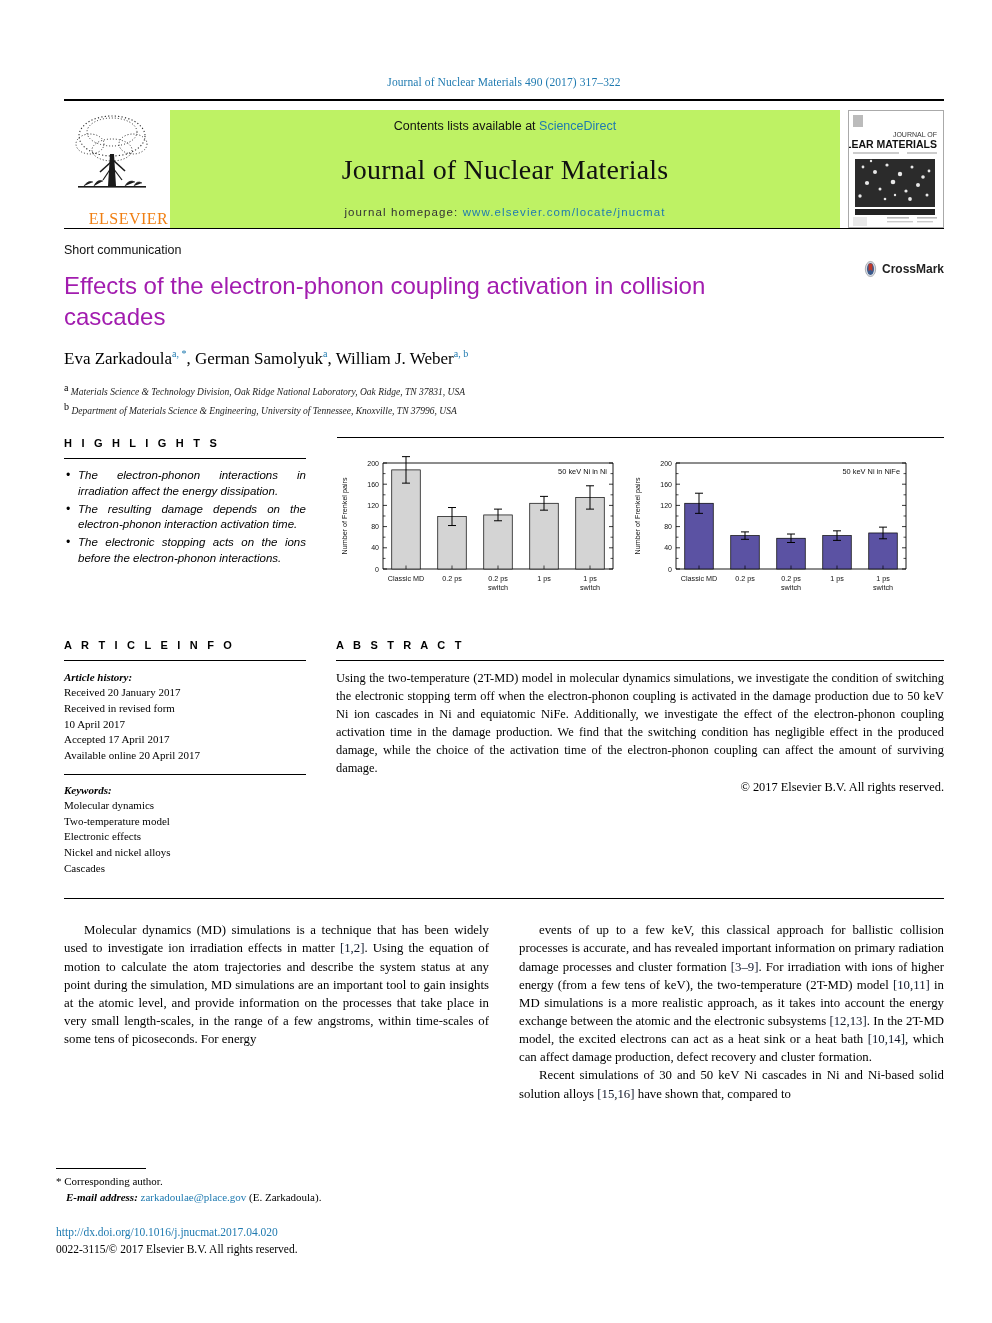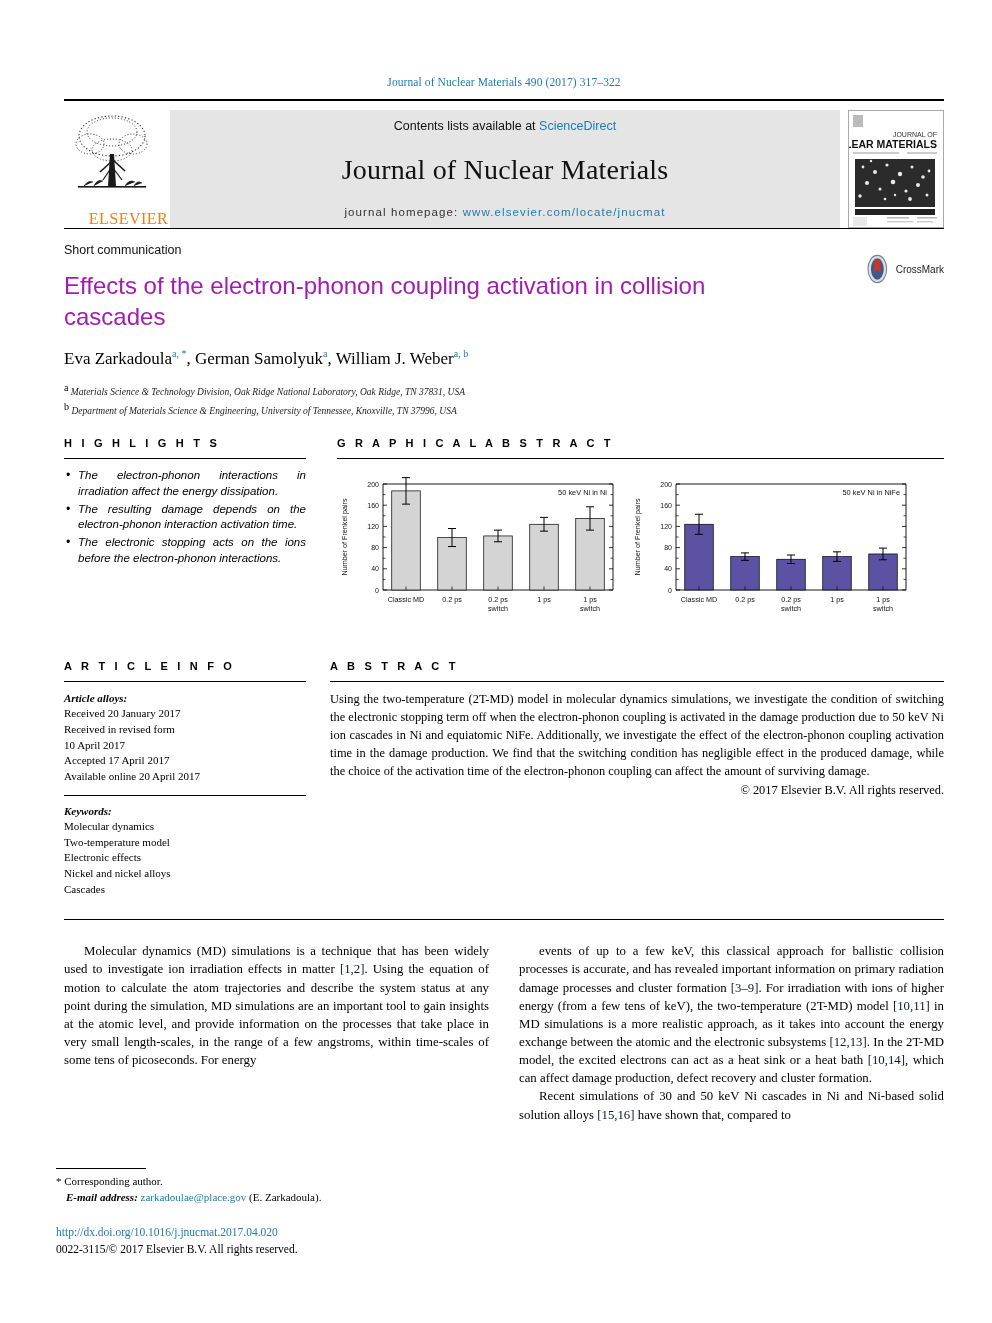--- a/index.html
+++ b/index.html
@@ -56,21 +56,21 @@
     font-size: 16px;
     color: #f07f13;
     letter-spacing: .5px;
     font-weight: 400;
     line-height: 1;
     padding-bottom: 1px;
     margin-left: 33px;
   }
   .journal-band {
     flex: 1 1 auto;
-    background: #e5e5e5;
+    background: #bef264;
     display: flex;
     flex-direction: column;
     justify-content: space-between;
     align-items: center;
     padding: 9px 0 10px 0;
     margin-left: 6px;
   }
   .contents-line {
     font-size: 12.5px;
     font-family: "Liberation Sans", sans-serif;
@@ -150,22 +150,22 @@
     position: absolute;
     right: 0;
     top: 22px;
     width: 82px;
     display: flex;
     align-items: center;
     gap: 3px;
   }
   .crossmark-label {
     font-family: "Liberation Sans", sans-serif;
-    font-size: 10px;
-    font-weight: normal;
+    font-size: 12px;
+    font-weight: bold;
     color: #222;
   }
 
   
   .ga-wrap {
     margin: 18px 56px 0 56px;
     display: flex;
     gap: 31px;
   }
   .col-left { width: 242px; flex: 0 0 242px; }
@@ -210,21 +210,21 @@
     border: 0;
     display: flex;
     gap: 6px;
     padding-top: 4px;
   }
 
   
   .info-wrap {
     margin: 20px 56px 0 56px;
     display: flex;
-    gap: 24px;
+    gap: 30px;
   }
   .info-text {
     font-family: "Liberation Serif", serif;
     font-size: 11px;
     line-height: 1.42;
   }
   .info-text .ital { font-style: italic; font-weight: 600;}
   .keywords-rule {
     border-bottom: 1px solid #000;
     margin: 10px 0 8px 0;
@@ -412,21 +412,20 @@
       <div class="sec-head">H I G H L I G H T S</div>
       <div class="sec-rule"></div>
       <ul class="highlights">
         <li>The electron-phonon interactions in irradiation affect the energy dissipation.</li>
         <li>The resulting damage depends on the electron-phonon interaction activation time.</li>
         <li>The electronic stopping acts on the ions before the electron-phonon interactions.</li>
       </ul>
     </div>
 
     <div class="col-right">
-      <div class="sec-head">G R A P H I C A L   A B S T R A C T</div>
       <div class="sec-rule"></div>
       <div class="charts-box">
         <svg id="chart0" width="287" height="168" viewBox="0 0 287 168">
             <line x1="46" y1="12" x2="46" y2="118" stroke="#000" stroke-width="0.9"></line>
             <line x1="46" y1="118" x2="276" y2="118" stroke="#000" stroke-width="0.9"></line>
             <line x1="276" y1="12" x2="276" y2="118" stroke="#000" stroke-width="0.9"></line>
             <line x1="46" y1="12" x2="276" y2="12" stroke="#000" stroke-width="0.9"></line>
             <line x1="46" y1="118" x2="50" y2="118" stroke="#000" stroke-width="0.8"></line>
             <line x1="272" y1="118" x2="276" y2="118" stroke="#000" stroke-width="0.8"></line>
             <text x="42" y="120.6" font-family="Liberation Sans, sans-serif" font-size="7" fill="#111" text-anchor="end">0</text>
@@ -560,21 +559,21 @@
           </svg>
       </div>
     </div>
   </div>
 
   <div class="info-wrap">
     <div class="col-left">
       <div class="sec-head">A R T I C L E   I N F O</div>
       <div class="sec-rule"></div>
       <div class="info-text">
-        <div class="ital">Article alloys:</div>
+        <div class="ital">Article history:</div>
         <div>Received 20 January 2017</div>
         <div>Received in revised form</div>
         <div>10 April 2017</div>
         <div>Accepted 17 April 2017</div>
         <div>Available online 20 April 2017</div>
       </div>
       <div class="keywords-rule"></div>
       <div class="info-text">
         <div class="ital">Keywords:</div>
         <div>Molecular dynamics</div>

